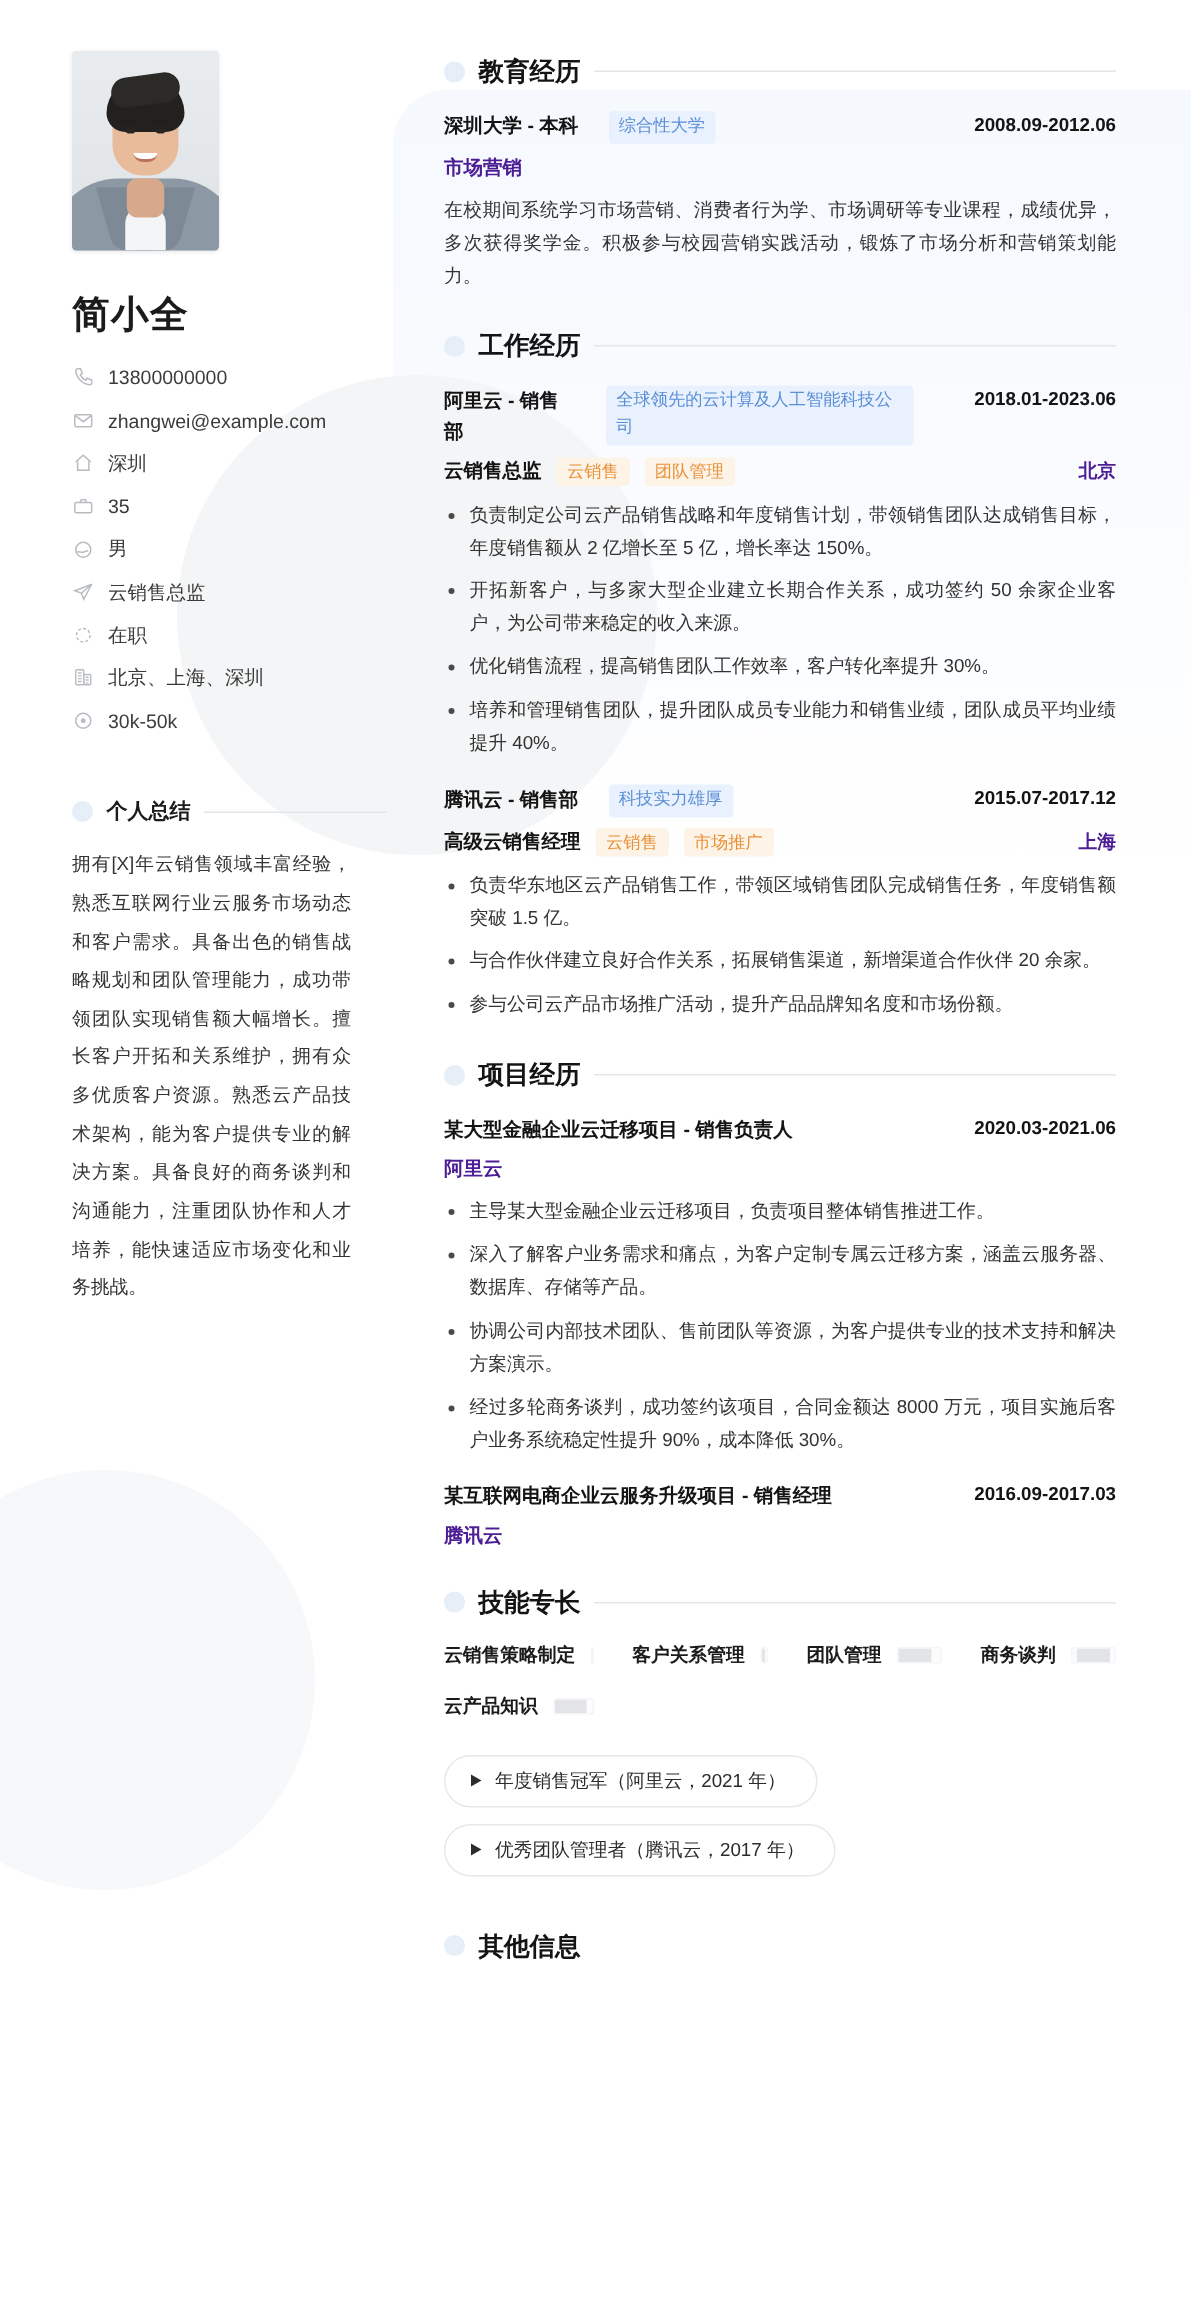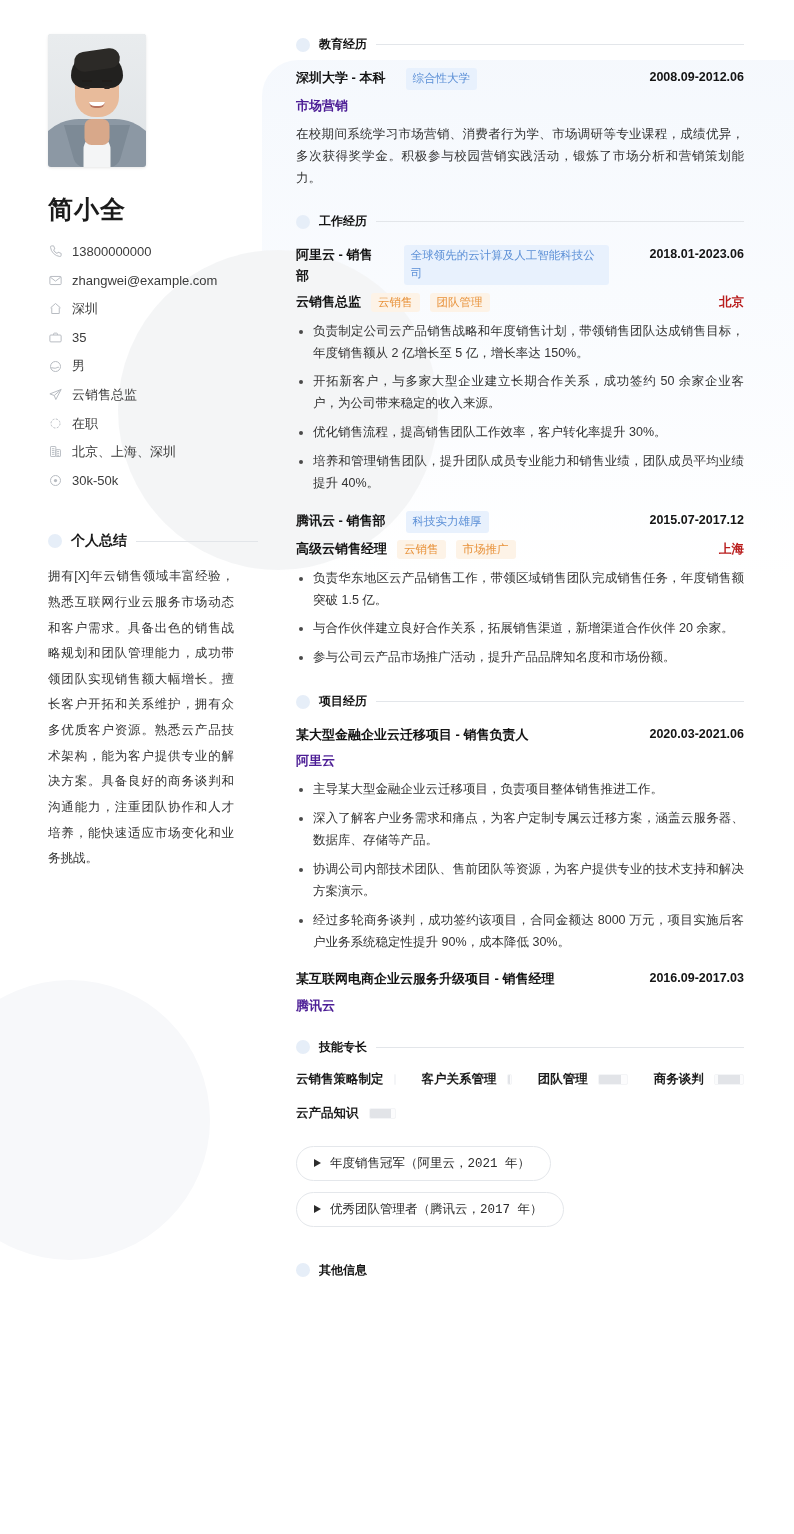--- a/index.html
+++ b/index.html
@@ -112,21 +112,21 @@
 
   #summary-text {
     font-size:12.5px; line-height:2.05; color:#333;
     text-align:justify; max-width:186px;
   }
 
   
   #main { flex:1; padding:36px 50px 0 14px; }
 
   .sec-head { display:flex; align-items:center; gap:9px; margin:0 0 15px 0; }
-  .sec-head .label { font-size:12px; font-weight:700; color:#141414; white-space:nowrap; }
+  .sec-head .label { font-size:17px; font-weight:700; color:#141414; white-space:nowrap; }
   .sec-head .rule { flex:1; height:1px; background:#e3e6ea; }
   .sec { margin-bottom:24px; }
 
   .entry { margin-bottom:16px; }
   .row-top {
     display:flex; align-items:flex-start; gap:20px;
     font-size:13px; font-weight:700; color:#141414; line-height:1.55;
   }
   .row-top .org { max-width:150px; }
   .row-top .org.wide { max-width:none; }
@@ -141,21 +141,21 @@
 
   .row-role {
     display:flex; align-items:center; gap:10px; margin-top:7px;
     font-size:13px; font-weight:700; color:#141414;
   }
   .tag-orange {
     font-size:11.5px; font-weight:400; color:#e8923a;
     background:#fdf3e7; padding:2px 7px; border-radius:3px;
   }
   .row-role .spacer { flex:1; }
-  .row-role .loc { font-size:12.5px; font-weight:700; color:#b91c1c; }
+  .row-role .loc { font-size:12.5px; font-weight:700; color:#4c1d95; }
 
   .subline { font-size:13px; font-weight:700; color:#4c1d95; margin-top:7px; }
 
   ul.bullets { margin:9px 0 0 0; padding:0; list-style:none; }
   ul.bullets li {
     position:relative; padding-left:17px; margin-bottom:7px;
     font-size:12.5px; line-height:1.75; color:#333; text-align:justify;
   }
   ul.bullets li::before {
     content:""; position:absolute; left:3px; top:9px;
@@ -172,21 +172,21 @@
     border:1px solid #f4f5f7;
   }
   .skill .fill { position:absolute; left:0; top:0; bottom:0; background:#fafbfc; }
   .skill .knob { position:absolute; top:0; bottom:0; width:22px; background:#e2e4e8; }
 
   
   .award {
     display:inline-flex; align-items:center; gap:9px;
     border:1px solid #e4e7eb; border-radius:22px;
     padding:8px 20px 8px 17px; margin-bottom:11px;
-    font-size:12.5px; color:#2c2c2c; background:#fff;font-family:Liberation Mono, monospace;
+    font-size:12.5px; color:#2c2c2c; background:#fff;
   }
   .award .tri {
     width:0; height:0; border-left:7px solid #2c2c2c;
     border-top:4.5px solid transparent; border-bottom:4.5px solid transparent;
   }
   .award-wrap { display:flex; flex-direction:column; align-items:flex-start; }
 </style>
 <style>.no-bullet::before{display:none!important;}</style></head>
 <body>
 

